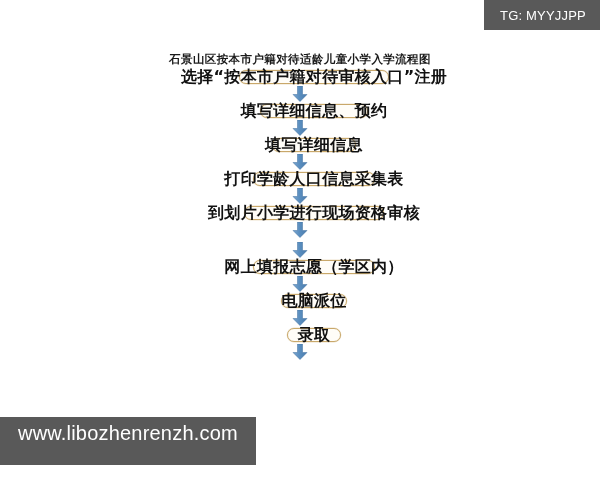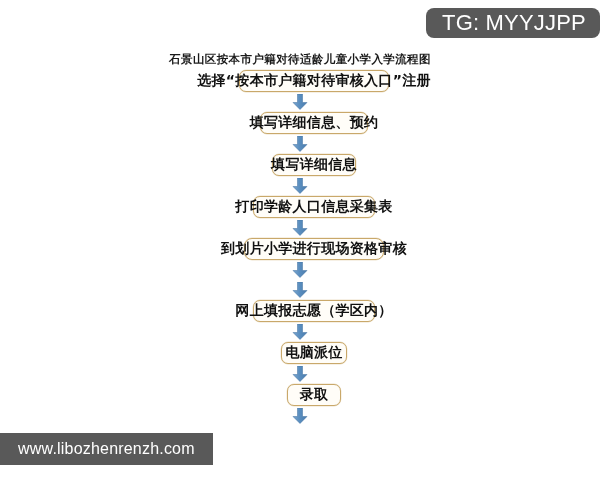--- a/index.html
+++ b/index.html
@@ -20,34 +20,33 @@
     position: absolute;
     background: #595959;
     color: #ffffff;
     font-family: "Liberation Sans", sans-serif;
     white-space: nowrap;
     display: flex;
     align-items: center;
     justify-content: center;
   }
   .wm-top {
-    top: 8px;
+    top: 0;
     right: 0px;
     height: 30px;
     padding: 0 14px 0 16px;
-    font-size: 22px;
+    font-size: 13px;
     letter-spacing: 0.2px;
-    border-radius: 8px;
   }
   .wm-bottom {
     left: 0px;
     bottom: 15px;
     height: 32px;
-    padding: 0 18px 0 18px;
-    font-size: 16px;
+    padding: 0 18px 16px 18px;
+    font-size: 20px;
     letter-spacing: 0.2px;
   }
 
   
   .flow {
     position: absolute;
     left: 0;
     top: 0;
     width: 600px;
     height: 480px;
@@ -70,29 +69,29 @@
     top: 70px;
     left: 0;
     width: 600px;
     display: flex;
     flex-direction: column;
     align-items: center;
   }
 
   .node {
     box-sizing: border-box;
-    height: 22px;
+    height: 14px;
     border: 1.3px solid #c9a86a;
     border-radius: 7px;
     background: #fffdf8;
     display: flex;
     align-items: center;
     justify-content: center;
     font-family: "DejaVu Sans", "Liberation Sans", sans-serif;
-    font-size: 14px;
+    font-size: 16px;
     font-weight: bold;
     color: #111111;
     letter-spacing: 0.3px;
     white-space: nowrap;
     padding: 0 12px;
     box-shadow: 0 0 0 0.4px rgba(201,168,106,0.35);
     margin-left: 28px;
   }
 
   .arrow {

